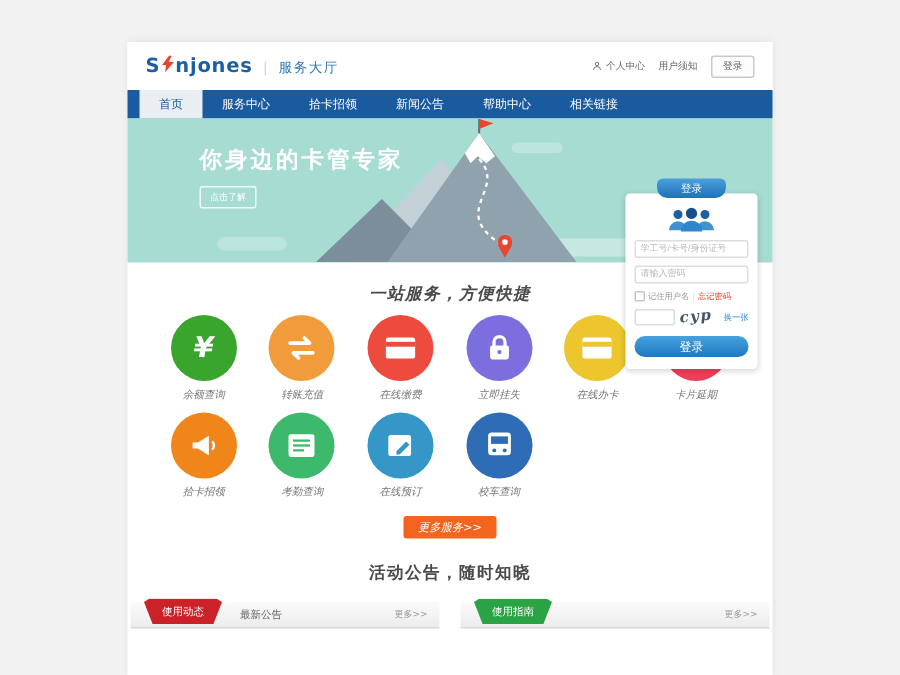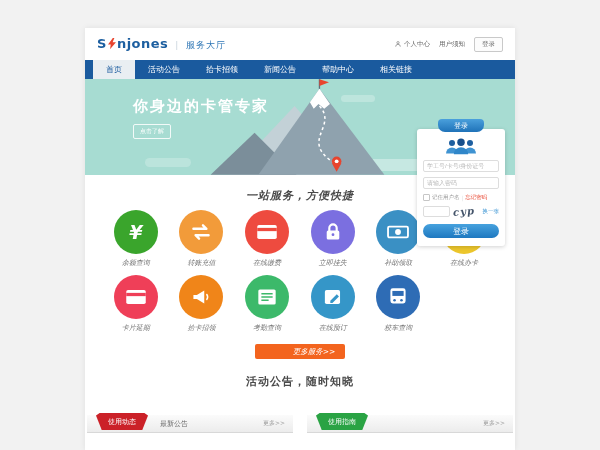--- a/index.html
+++ b/index.html
@@ -56,24 +56,24 @@
   
   .sec-heading{font-size:11px;color:#4a4a4a;text-align:center;font-weight:bold;letter-spacing:1px;}
   .services{padding-top:13px;font-style:italic;}
   .svc-grid{margin-top:7px;padding:0 18px;display:flex;flex-wrap:wrap;}
   .svc{width:16.66%;display:flex;flex-direction:column;align-items:center;margin-bottom:7px;cursor:pointer;}
   .circle{width:44px;height:44px;border-radius:50%;display:flex;align-items:center;justify-content:center;}
   .circle svg{width:26px;height:26px;}
   .glyph{color:#fff;font-size:19px;font-weight:bold;}
   .svc-label{margin-top:4px;font-size:7px;color:#777;}
   .more-btn{margin:4px auto 0;width:62px;height:15px;background:#f3641e;color:#fff;font-size:7.5px;
-            border-radius:2px;display:flex;align-items:center;justify-content:center;cursor:pointer;padding-left:28px;}
+            border-radius:2px;display:flex;align-items:center;justify-content:center;cursor:pointer;}
   
   .announce{margin-top:15px;}
-  .tab-row{margin-top:26px;display:flex;gap:14px;padding:0 2px;}
+  .tab-row{margin-top:12px;display:flex;gap:14px;padding:0 2px;}
   .panel{flex:1;}
   .panel-bar{height:17px;background:linear-gradient(#fbfbfb,#ececec);border-bottom:1px solid #d8d8d8;
              display:flex;align-items:center;position:relative;}
   .ribbon{height:17px;min-width:52px;margin-left:9px;color:#fff;font-size:7px;position:relative;top:-2px;
           display:flex;align-items:center;justify-content:center;cursor:pointer;
           clip-path:polygon(0 14%,7% 0,93% 0,100% 14%,89% 100%,11% 100%);}
   .ribbon.red{background:#cb2128;}
   .ribbon.green{background:#2aa344;}
   .bar-tab{margin-left:12px;font-size:7px;color:#666;cursor:pointer;}
   .bar-more{margin-left:auto;margin-right:8px;font-size:6px;color:#999;cursor:pointer;}
@@ -107,21 +107,21 @@
       </a>
       <a>
           <span>用户须知</span>
         </a>
       <span class="top-login">登录</span>
     </div>
   </div>
 
   <nav class="nav">
       <a class="nav-item active">首页</a>
-      <a class="nav-item">活动公告</a>
+      <a class="nav-item">服务中心</a>
       <a class="nav-item">拾卡招领</a>
       <a class="nav-item">新闻公告</a>
       <a class="nav-item">帮助中心</a>
       <a class="nav-item">相关链接</a>
     </nav>
 
   <div class="hero">
     <div class="hero-inner">
       <span class="cloud" style="left:60px;bottom:8px;width:46px;height:9px;opacity:.35;"></span>
       <span class="cloud" style="right:86px;bottom:4px;width:70px;height:12px;opacity:.55;"></span>
@@ -203,29 +203,20 @@
           <div class="circle" style="background:#7b6fe0">
             <svg viewBox="0 0 24 24">
               <path d="M8.6 11V8.4a3.4 3.4 0 0 1 6.8 0V11" fill="none" stroke="#fff" stroke-width="2"></path>
               <rect x="6.2" y="10.5" width="11.6" height="8.5" rx="1.4" fill="#fff"></rect>
               <circle cx="12" cy="14.5" r="1.3" fill="#7b6fe0"></circle>
             </svg>
           </div>
           <div class="svc-label">立即挂失</div>
         </div>
         <div class="svc">
-          <div class="circle" style="background:#3a90c4">
-            <svg viewBox="0 0 24 24">
-              <rect x="2.8" y="7" width="18.4" height="10" rx="1.2" fill="none" stroke="#fff" stroke-width="1.7"></rect>
-              <circle cx="12" cy="12" r="2.7" fill="#fff"></circle>
-            </svg>
-          </div>
-          <div class="svc-label">补助领取</div>
-        </div>
-        <div class="svc">
           <div class="circle" style="background:#ecc62c">
             <svg viewBox="0 0 24 24">
               <rect x="3" y="5.5" width="18" height="13" rx="1.6" fill="#fff"></rect>
               <rect x="3" y="8.2" width="18" height="3" fill="#ecc62c"></rect>
             </svg>
           </div>
           <div class="svc-label">在线办卡</div>
         </div>
         <div class="svc">
           <div class="circle" style="background:#ef3f58">

